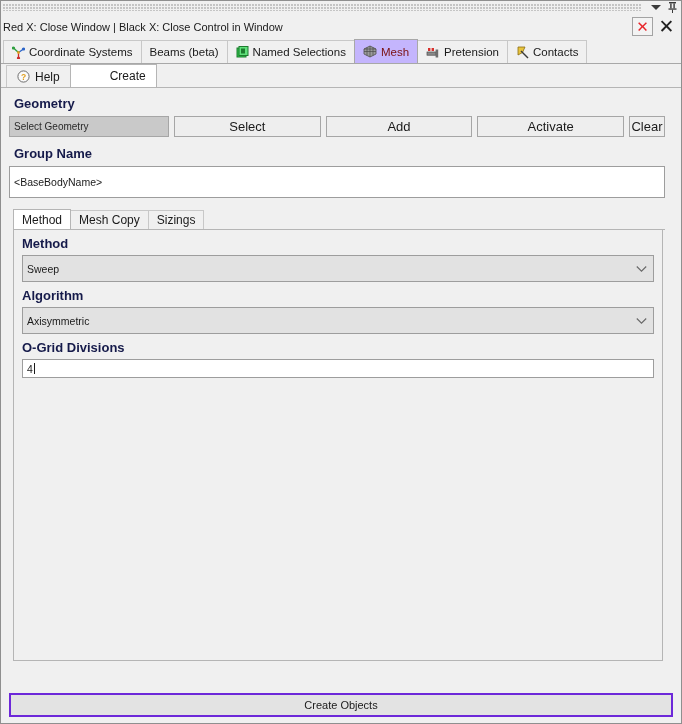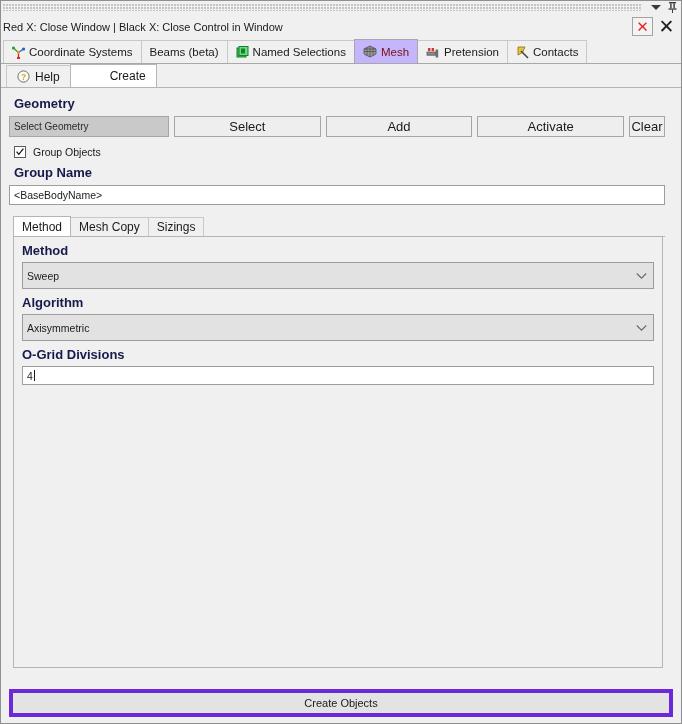--- a/index.html
+++ b/index.html
@@ -228,21 +228,21 @@
   }
   .checkbox .tick {
     display: block;
     width: 8px; height: 8px;
   }
   .check-label { font-size: 10.5px; color: #1a1a1a; }
 
   .text-input {
     width: 100%;
     box-sizing: border-box;
-    height: 20px;
+    height: 32px;
     background: #ffffff;
     border: 1px solid #9d9d9d;
     display: flex;
     align-items: center;
     padding-left: 4px;
     font-size: 10.5px;
     color: #1a1a1a;
     margin-bottom: 11px;
   }
 
@@ -333,21 +333,21 @@
   
   .footer {
     flex: 0 0 auto;
     padding: 4px 8px 6px 8px;
     background: #f0f0f0;
     box-sizing: border-box;
   }
   .create-objects {
     height: 20px;
     background: #e3e3e3;
-    border: 4px solid #6d28d9;
+    border: 2px solid #6d28d9;
     display: flex;
     align-items: center;
     justify-content: center;
     font-size: 11px;
     color: #1a1a1a;
   }
 
   .icon { display: block; }
 </style>
 </head>
@@ -465,28 +465,20 @@
     <div class="section-head">Geometry</div>
 
     <div class="geom-row">
       <div class="readonly-field">Select Geometry</div>
       <div class="btn flexed">Select</div>
       <div class="btn flexed">Add</div>
       <div class="btn flexed">Activate</div>
       <div class="btn clear">Clear</div>
     </div>
 
-    <div class="check-row">
-      <div class="checkbox">
-        <svg class="tick" viewBox="0 0 8 8">
-          <polyline points="0.6,3.6 2.8,6.4 7.4,0.6" fill="none" stroke="#111" stroke-width="1.2"></polyline>
-        </svg>
-      </div>
-      <span class="check-label">Group Objects</span>
-    </div>
 
     <div class="section-head">Group Name</div>
 
     <div class="text-input" placeholder="&lt;BaseBodyName&gt;">&lt;BaseBodyName&gt;</div>
 
     <div class="innertabbar">
       <div class="innertab active">Method</div>
       <div class="innertab">Mesh Copy</div>
       <div class="innertab">Sizings</div>
     </div>

